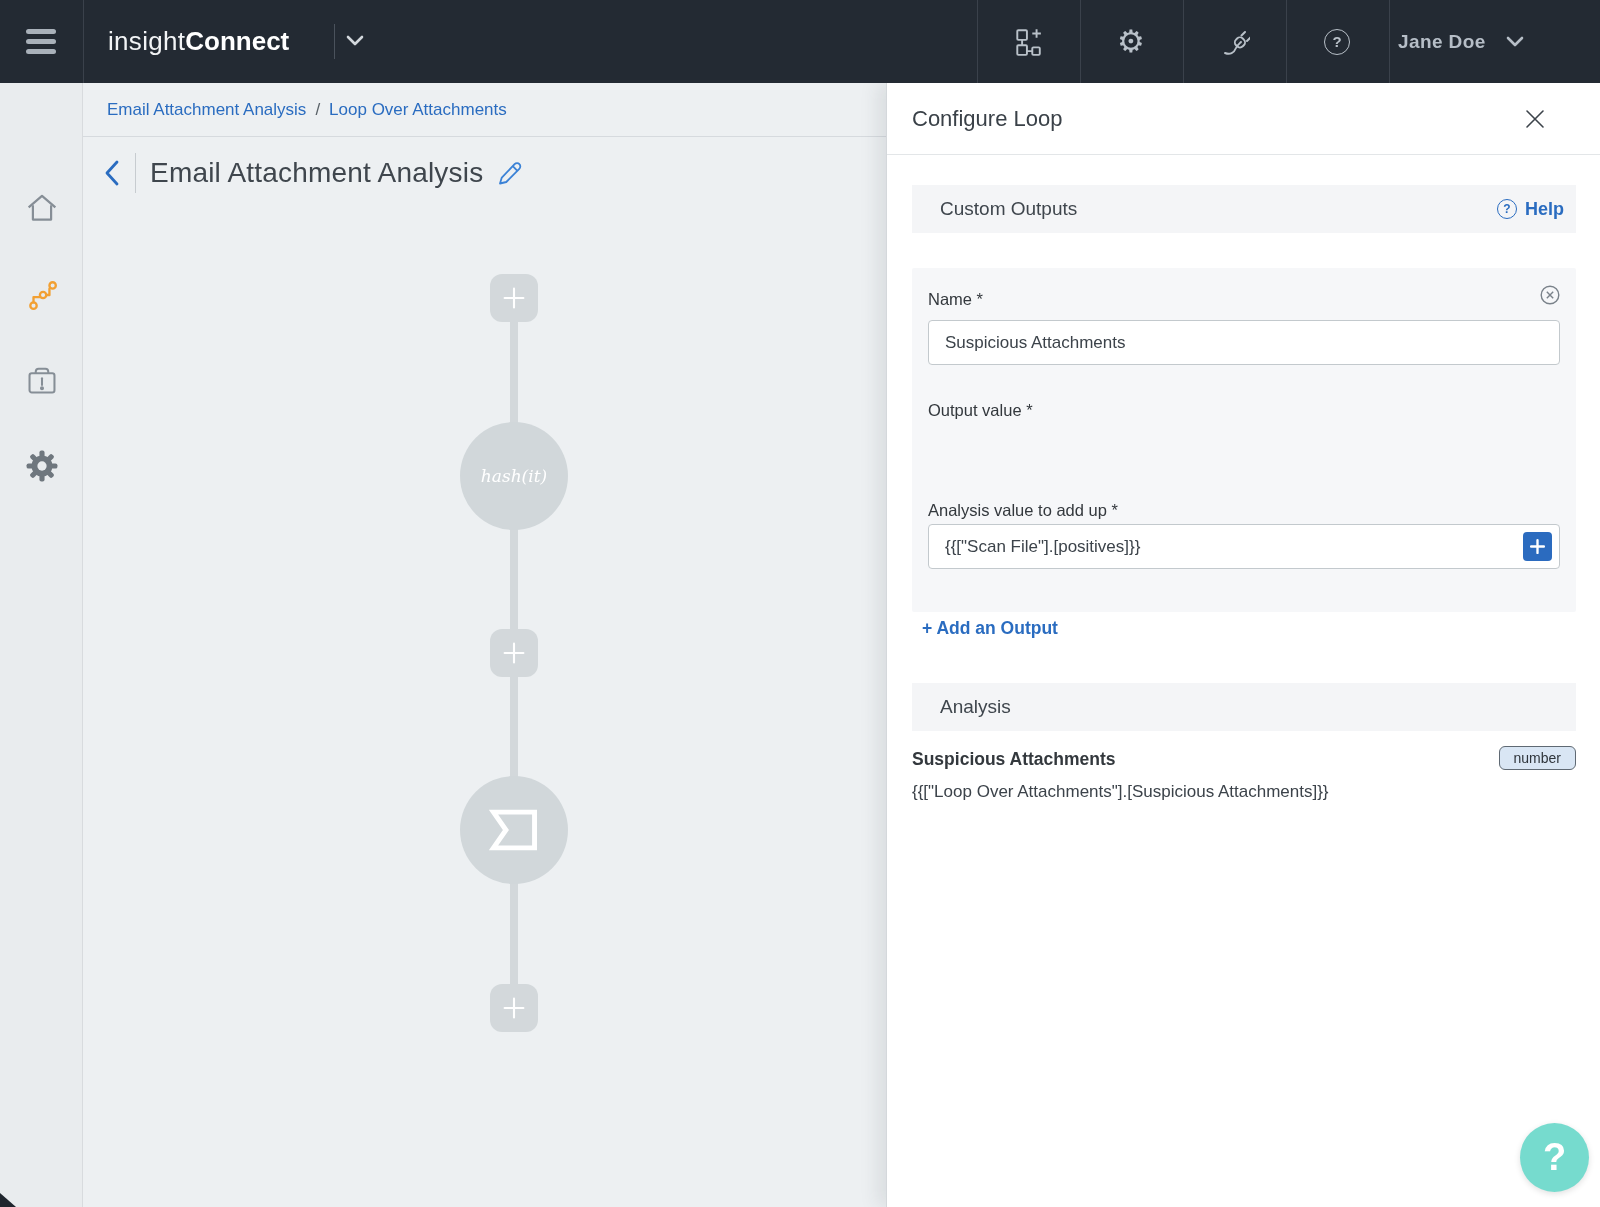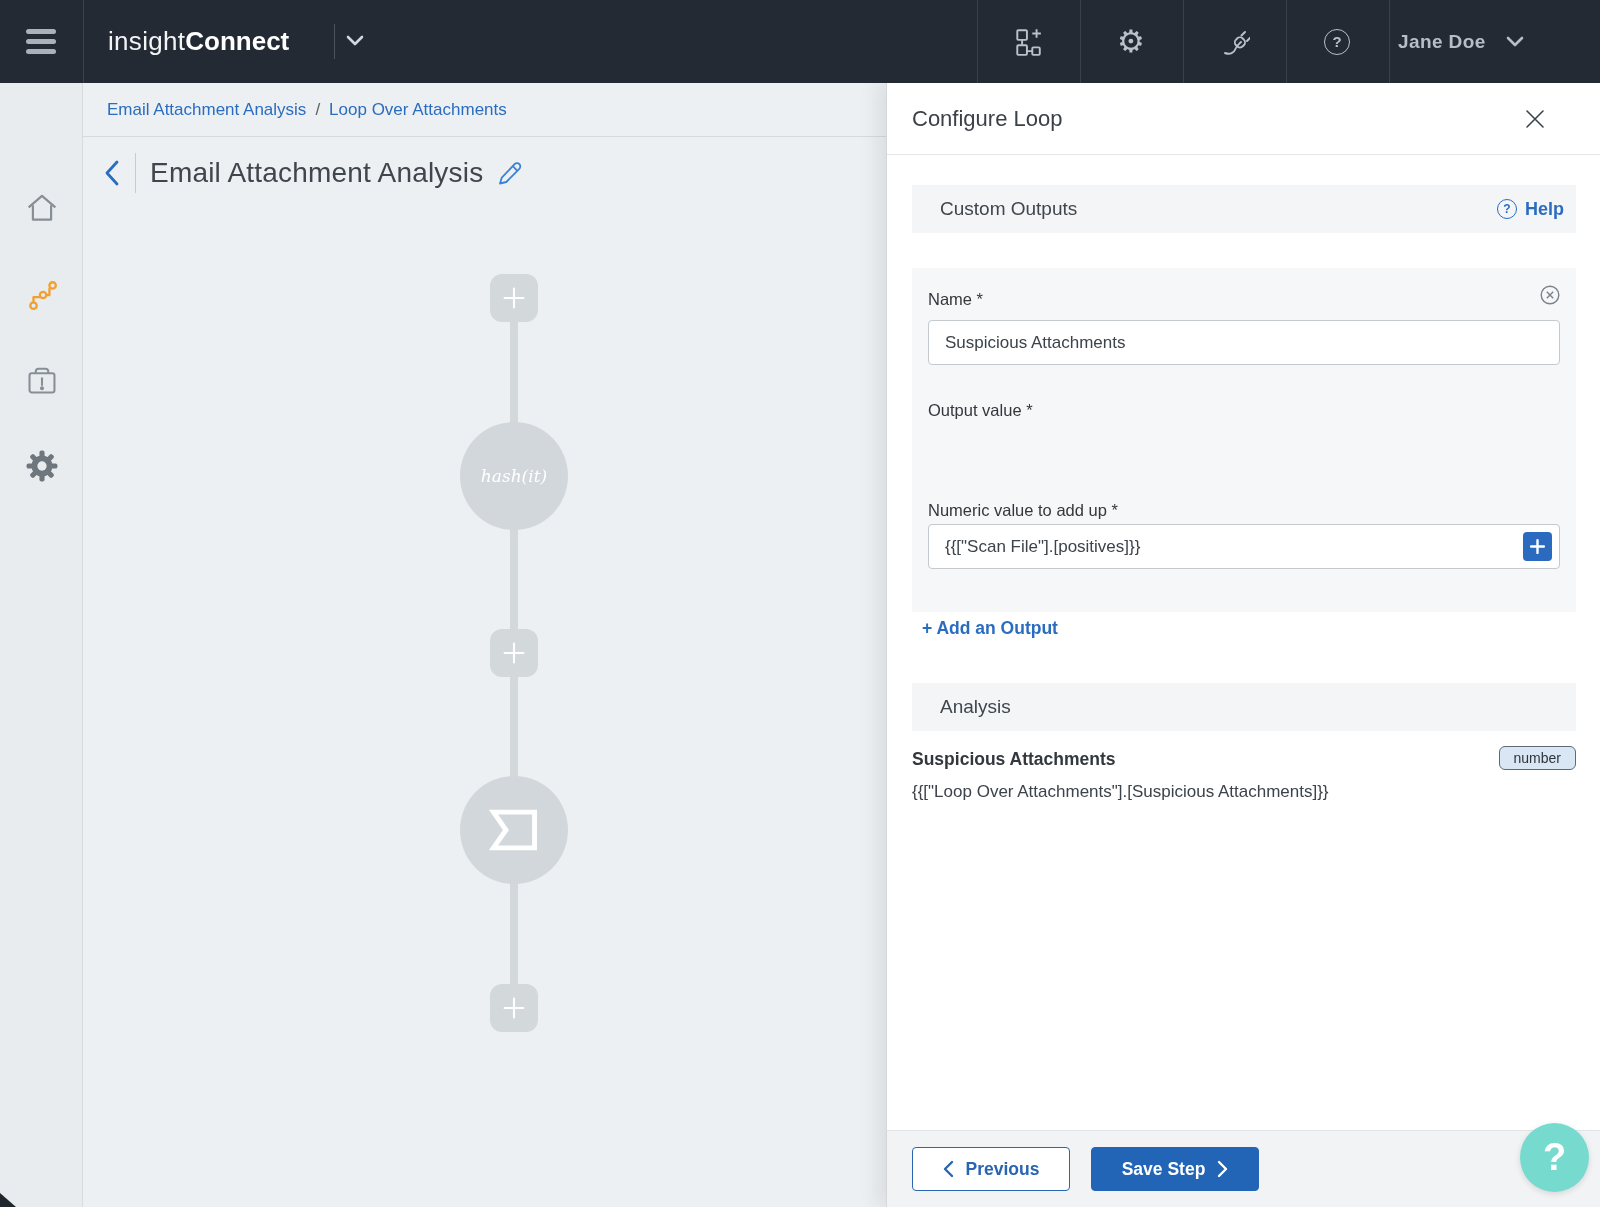--- a/index.html
+++ b/index.html
@@ -257,21 +257,21 @@
           <circle cx="10" cy="10" r="8.8"></circle>
             <path d="M6.8 6.8 l6.4 6.4 M13.2 6.8 l-6.4 6.4"></path>
         </svg>
       </div>
 
       <label class="field-label" style="top:22px">Name *</label>
       <input class="txt-input" style="top: 52px;" value="Suspicious Attachments">
 
       <label class="field-label" style="top:133px">Output value *</label>
 
-      <label class="field-label" style="top:233px">Numeric value to add up *</label>
+      <label class="field-label" style="top:233px">Analysis value to add up *</label>
       <div class="input-wrap">
         <input class="txt-input" value="{{[&quot;Scan File&quot;].[positives]}}" style="">
         <div class="var-add-btn">
           <svg width="17" height="17" viewBox="0 0 16 16">
               <path d="M8 2 V14 M2 8 H14" stroke="#fff" stroke-width="2.2" stroke-linecap="round"></path>
             </svg>
         </div>
       </div>
     </div>
 
@@ -280,33 +280,19 @@
     <div class="section-bar" style="top:600px">
       <span class="section-title">Analysis</span>
     </div>
 
     <div class="output-row">
       <div class="output-name">Suspicious Attachments</div>
       <div class="type-badge">number</div>
       <div class="output-ref">{{["Loop Over Attachments"].[Suspicious Attachments]}}</div>
     </div>
 
-    <div class="panel-footer">
-      <div class="btn btn-prev">
-        <svg width="11" height="18" viewBox="0 0 11 18">
-            <path d="M9 2 L2 9 L9 16" fill="none" stroke="#2a65b4" stroke-width="2.4" stroke-linecap="round" stroke-linejoin="round"></path>
-          </svg>
-        <span>Previous</span>
-      </div>
-      <div class="btn btn-save">
-        <span>Save Step</span>
-        <svg width="11" height="18" viewBox="0 0 11 18">
-            <path d="M2 2 L9 9 L2 16" fill="none" stroke="#fff" stroke-width="2.4" stroke-linecap="round" stroke-linejoin="round"></path>
-          </svg>
-      </div>
-    </div>
 
     <div class="fab-help">
       <span>?</span>
     </div>
   </div>
 
 </div>
 
 </body></html>

